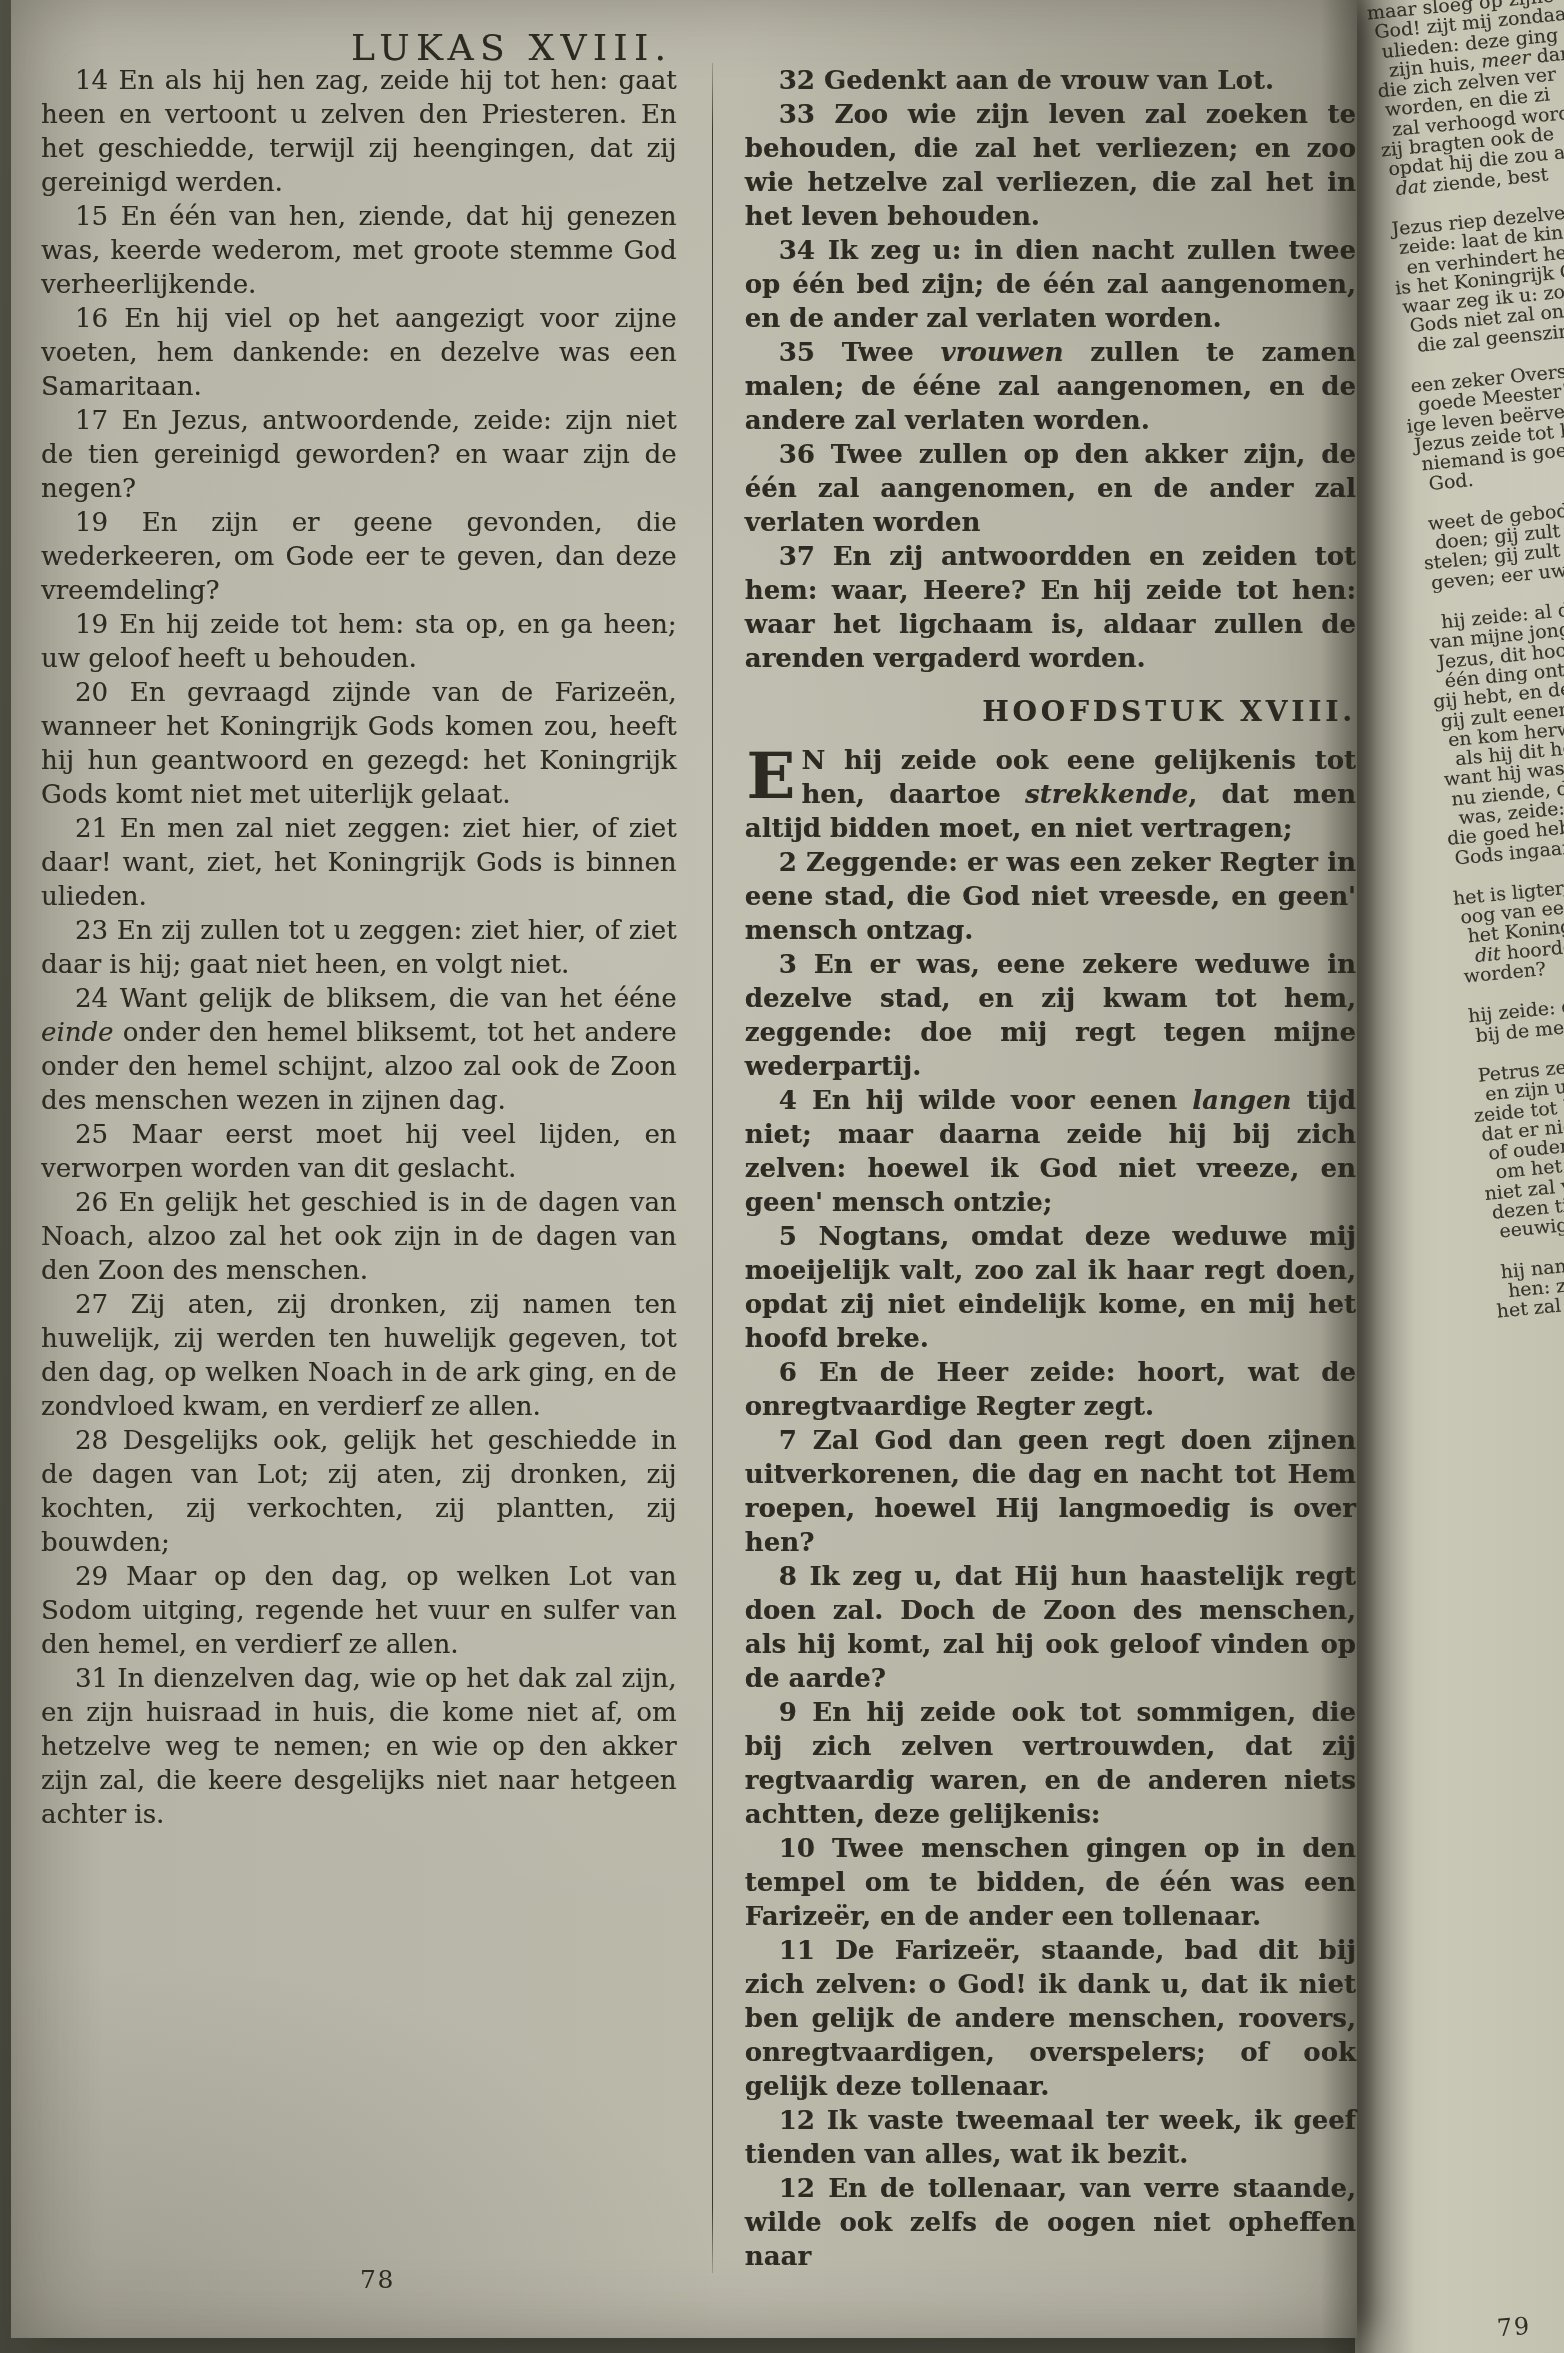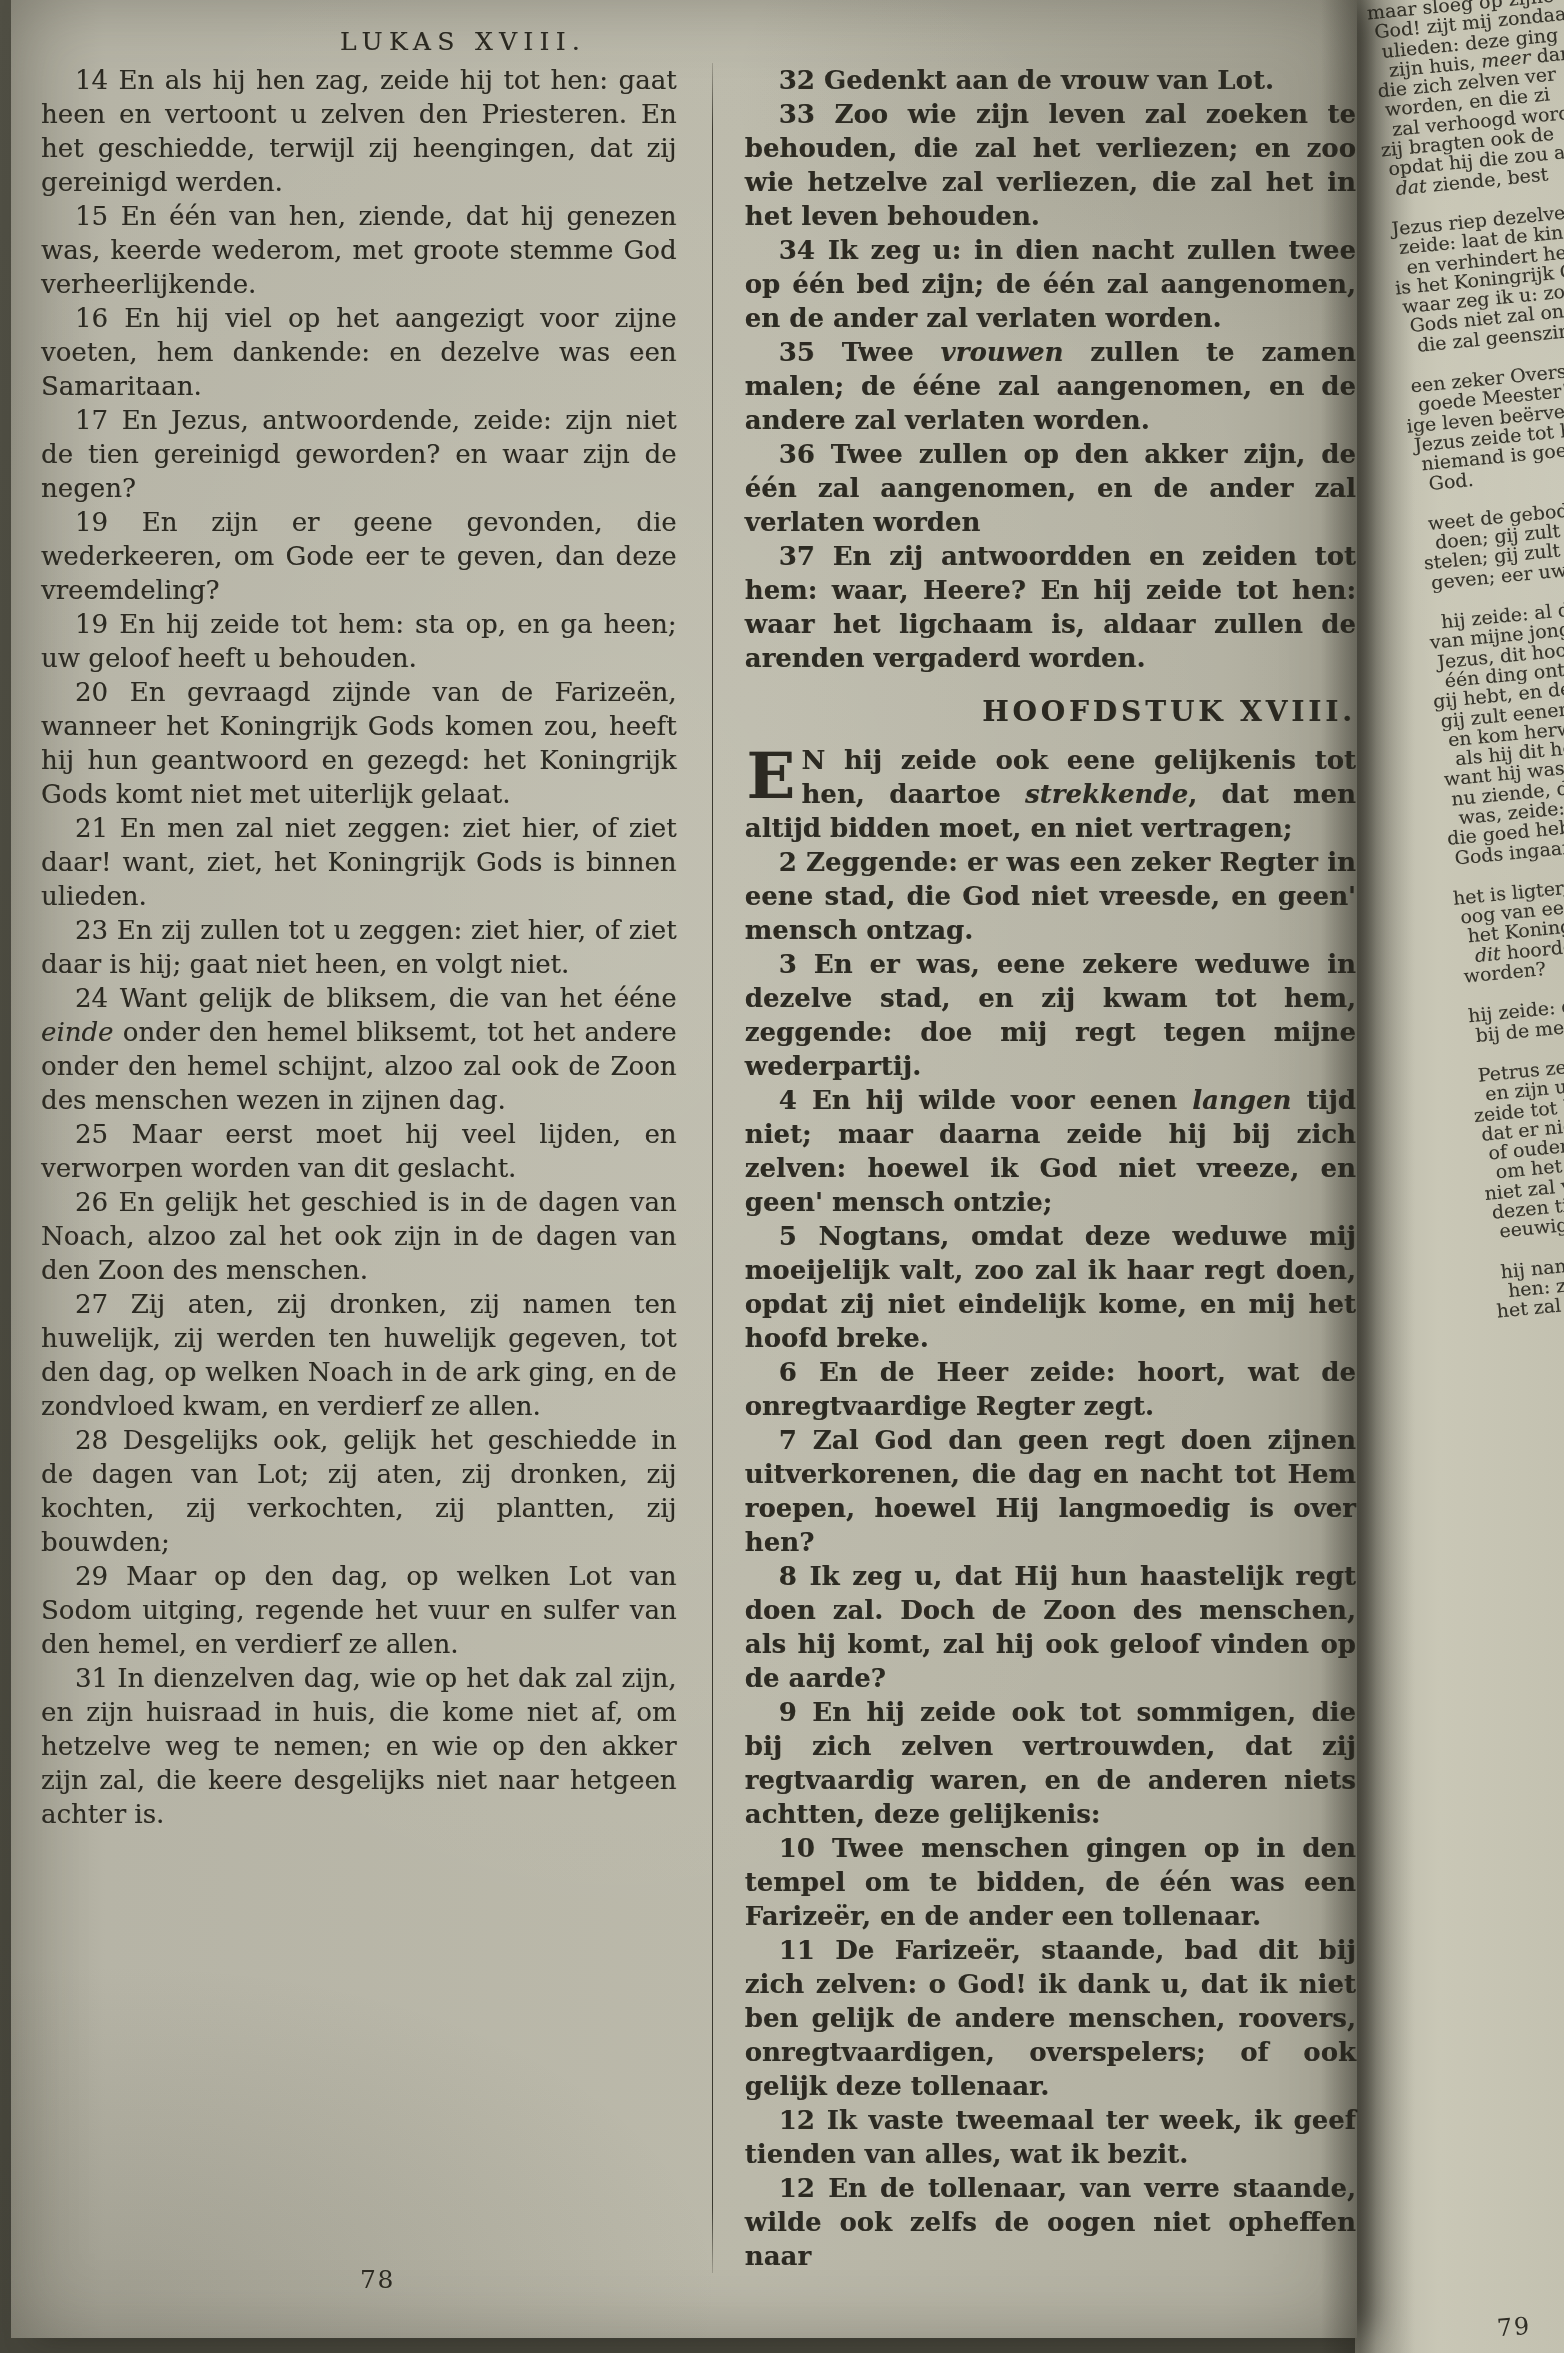--- a/index.html
+++ b/index.html
@@ -27,22 +27,22 @@
       radial-gradient(ellipse 861px 469px at 8% 98%, rgba(60,58,46,0.16), transparent 70%),
       linear-gradient(90deg, #a3a193 0%, #b6b4a6 7%, #bbb9aa 55%, #b3b1a2 90%, #a5a394 100%);
     box-shadow:
       inset 0 0 70px rgba(55,53,42,0.35),
       20.3px 0 30px -6.3px rgba(25,24,18,0.55);
     z-index: 2;
   }
 
   .running-head {
     position: absolute;
-    left: 329px; top: 27px;
-    font-size: 25px;
+    left: 340px; top: 27px;
+    font-size: 36px;
     letter-spacing: 6.3px;
     color: #2b2921;
     text-shadow: 0.3px 0.3px 0.5px rgba(43,41,33,0.45);
     white-space: nowrap;
   }
 
   .columns {
     position: absolute;
     left: 30px; top: 63px;
     width: 1315px;

